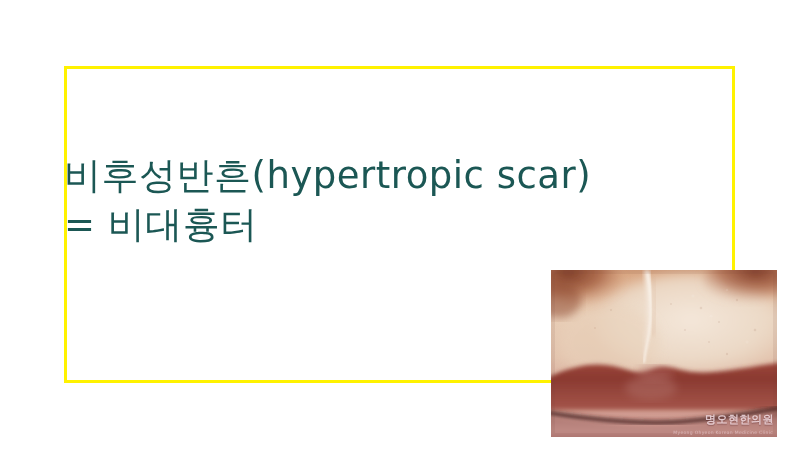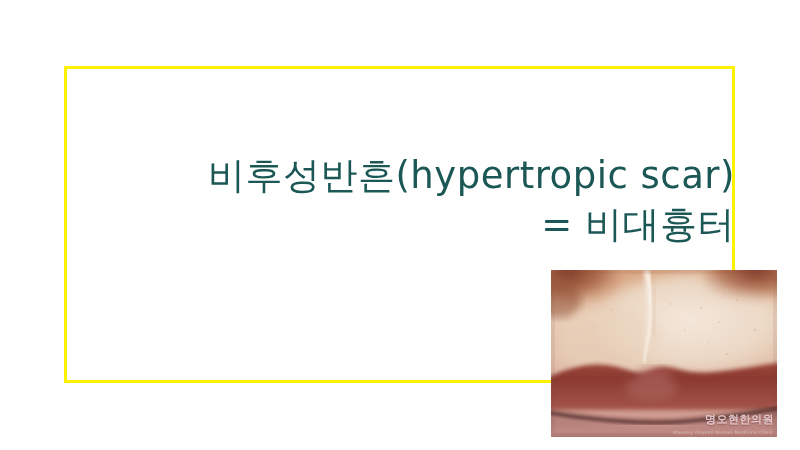--- a/index.html
+++ b/index.html
@@ -31,21 +31,21 @@
     box-sizing: border-box;
     background: transparent;
   }
 
   
   .title-block {
     position: absolute;
     left: 64px;
     top: 152px;
     width: 671px;
-    text-align: right;
+    text-align: left;
     color: #1b5754;
     font-family: "DejaVu Sans", "Liberation Sans", sans-serif;
     line-height: 1.32;
     letter-spacing: 0.5px;
     white-space: nowrap;
   }
   .title-line {
     display: block;
     font-size: 37px;
     font-weight: 400;

